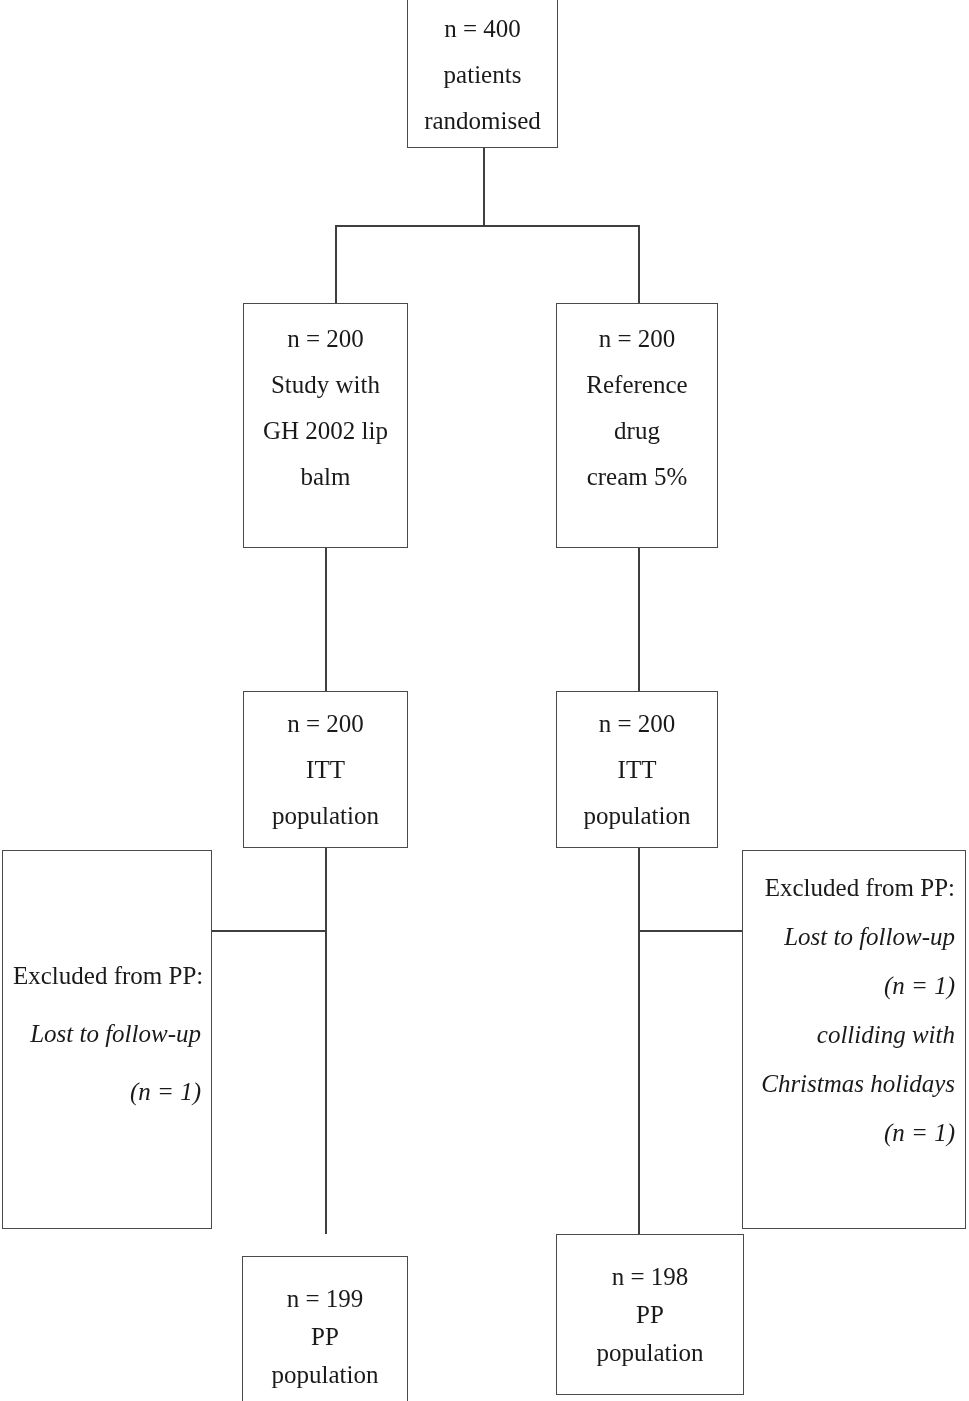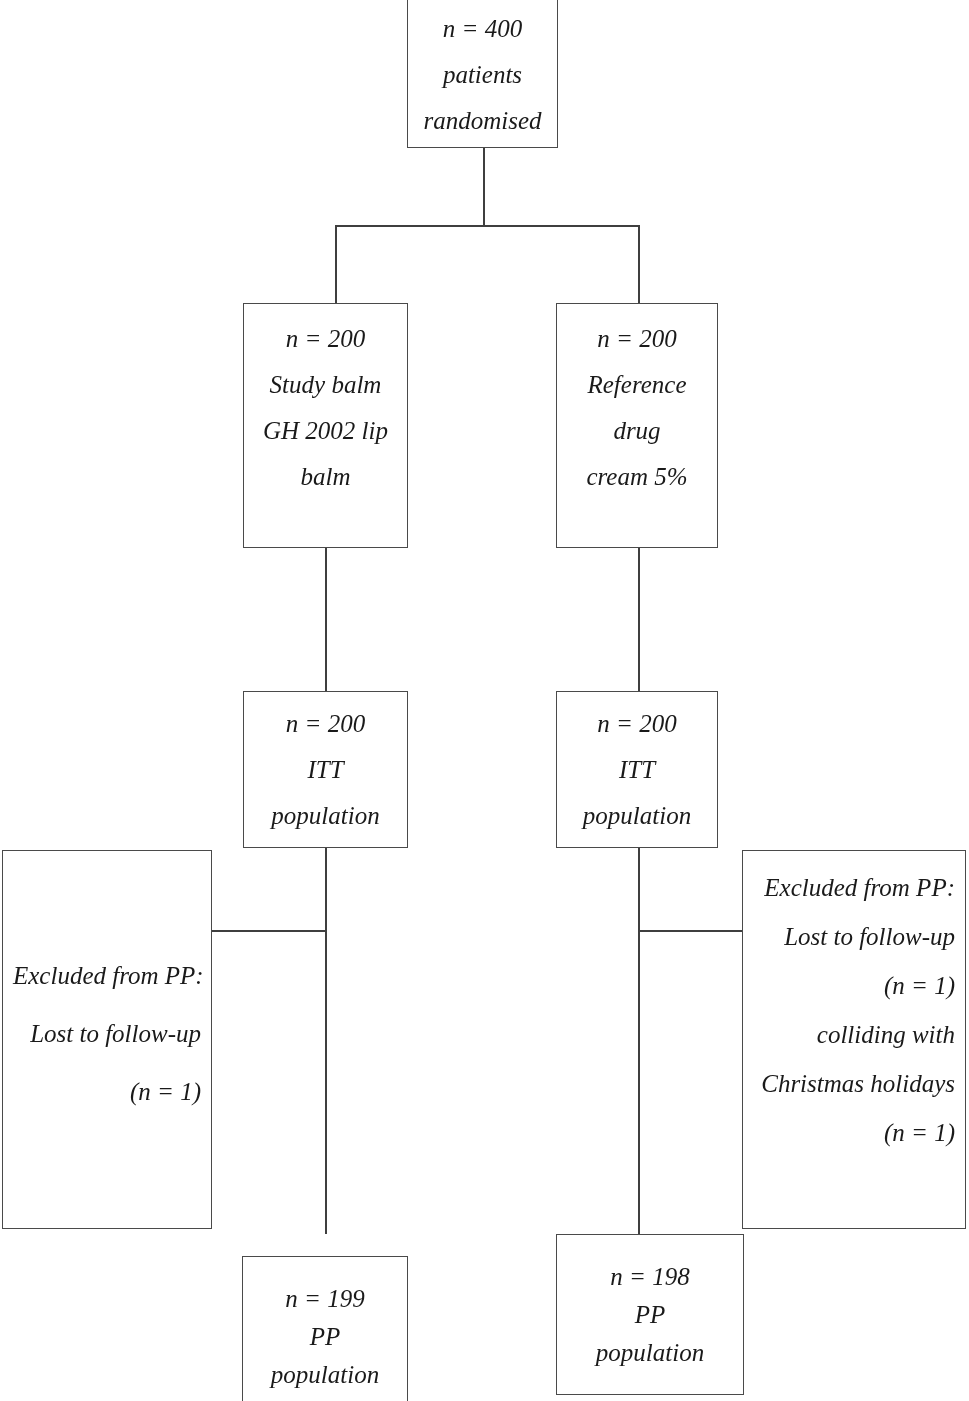--- a/index.html
+++ b/index.html
@@ -22,21 +22,20 @@
     border: 1.6px solid #4a4a4a;
     background: #ffffff;
     display: flex;
     flex-direction: column;
     justify-content: center;
     z-index: 2;
   }
   .node .line {
     display: block;
     white-space: pre;
-    font-style: italic;
   }
   
   .node.center .line {
     text-align: center;
   }
   
   .node.left-align {
     justify-content: flex-start;
   }
   .node.left-align .line {
@@ -80,21 +79,21 @@
   <div class="conn hline" style="left:638px; top:930px; width:105px;"></div>
 
   <div class="node center" style="left:407px; top:-2px; width:151px; height:150px; font-size:25px; line-height:46px; padding-top:4px;">
     <span class="line">n = 400</span>
     <span class="line">patients</span>
     <span class="line">randomised</span>
   </div>
 
   <div class="node center" style="left:243px; top:303px; width:165px; height:245px; font-size:25px; line-height:46px; justify-content:flex-start; padding-top:12px;">
     <span class="line">n = 200</span>
-    <span class="line">Study balm</span>
+    <span class="line">Study with</span>
     <span class="line">GH 2002 lip</span>
     <span class="line">balm</span>
   </div>
 
   <div class="node center" style="left:556px; top:303px; width:162px; height:245px; font-size:25px; line-height:46px; justify-content:flex-start; padding-top:12px;">
     <span class="line">n = 200</span>
     <span class="line">Reference</span>
     <span class="line">drug</span>
     <span class="line">cream 5%</span>
   </div>

